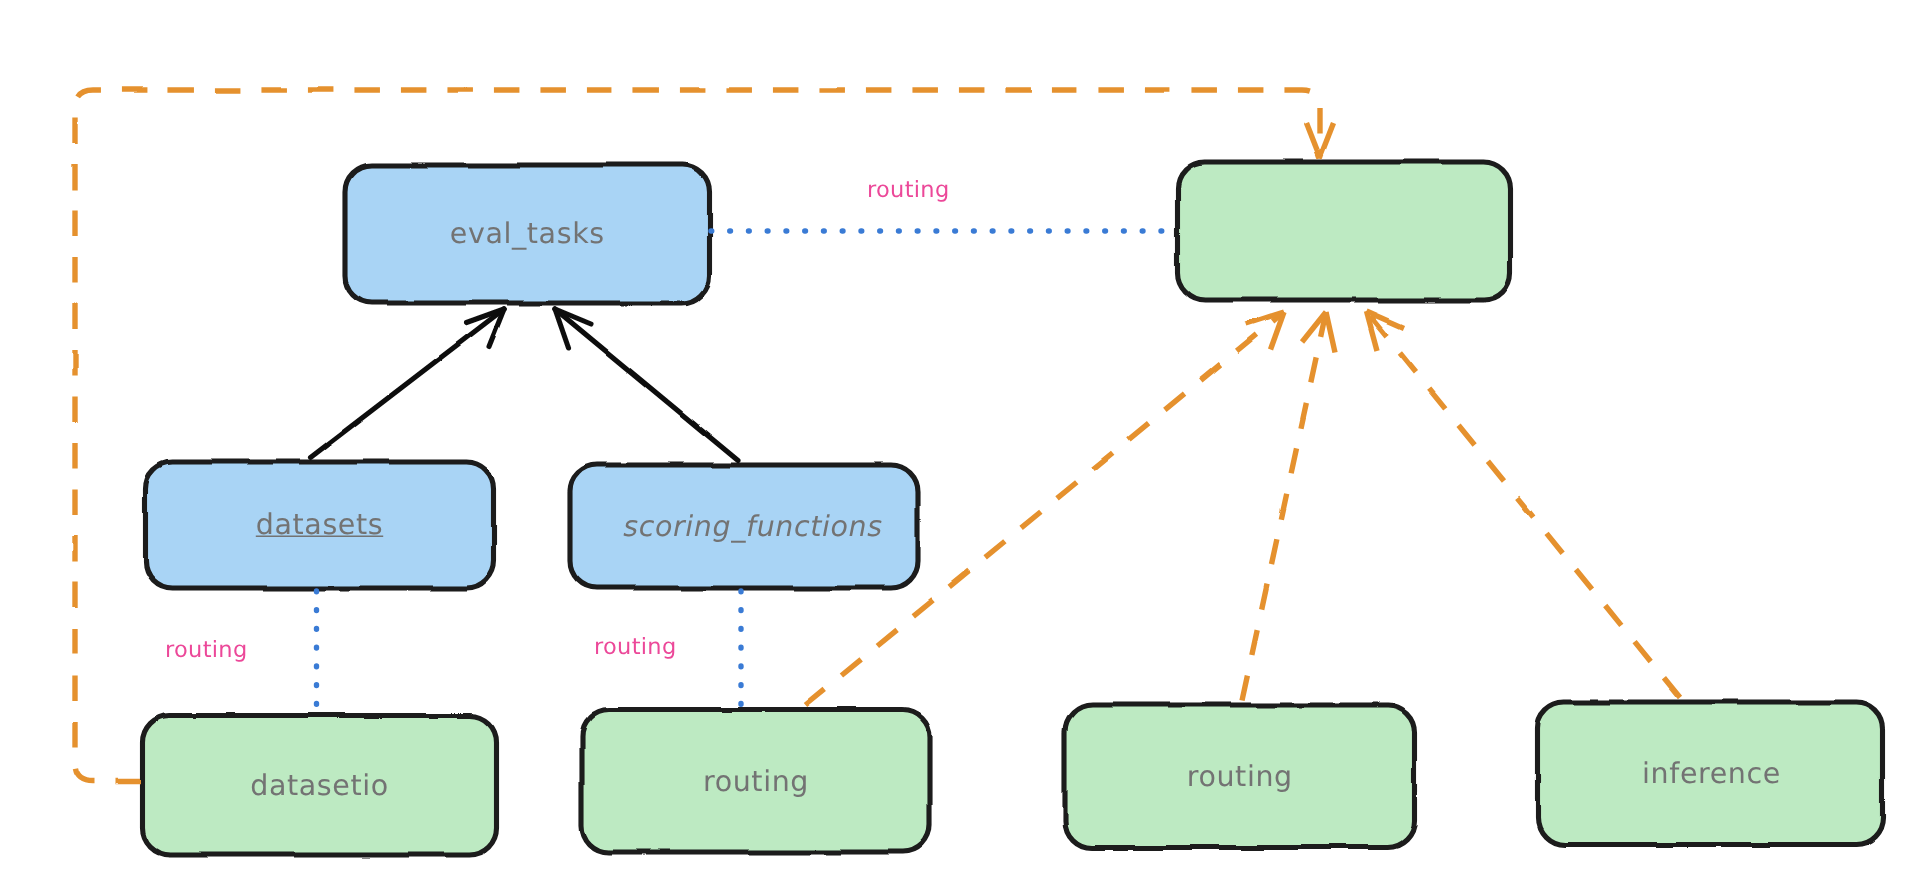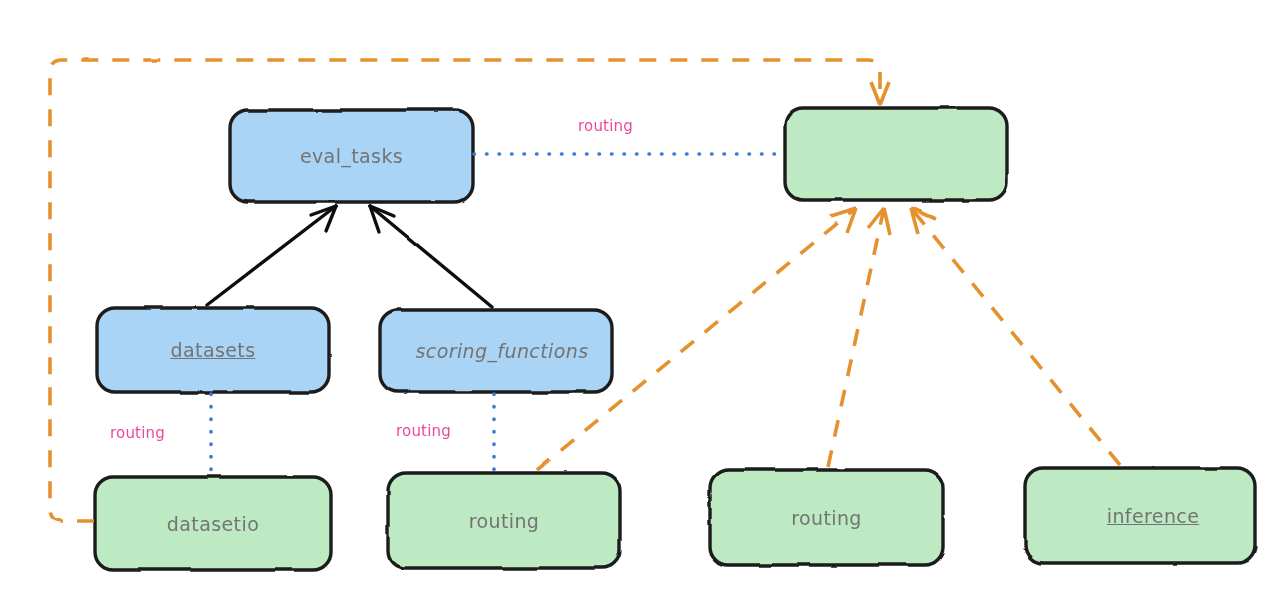--- a/index.html
+++ b/index.html
@@ -162,21 +162,21 @@
   <div class="node-label" style="left:97px; top:308px; width:232px; height:84px;text-decoration:underline;">datasets</div>
 
   <div class="node-label" style="left:380px; top:310px; width:244px; height:82px;font-style:italic;">scoring_functions</div>
 
   <div class="node-label" style="left:95px; top:477px; width:236px; height:93px;">datasetio</div>
 
   <div class="node-label" style="left:388px; top:473px; width:232px; height:95px;">routing</div>
 
   <div class="node-label" style="left:710px; top:470px; width:233px; height:95px;">routing</div>
 
-  <div class="node-label" style="left:1025px; top:468px; width:256px; height:95px;text-decoration:underline;">inference</div>
+  <div class="node-label" style="left:1025px; top:468px; width:232px; height:95px;">inference</div>
 
   <div class="edge-label" style="left:578px; top:117px;">routing</div>
 
   <div class="edge-label" style="left:110px; top:424px;">routing</div>
 
   <div class="edge-label" style="left:396px; top:422px;">routing</div>
 
 </div>
 
 </body></html>

